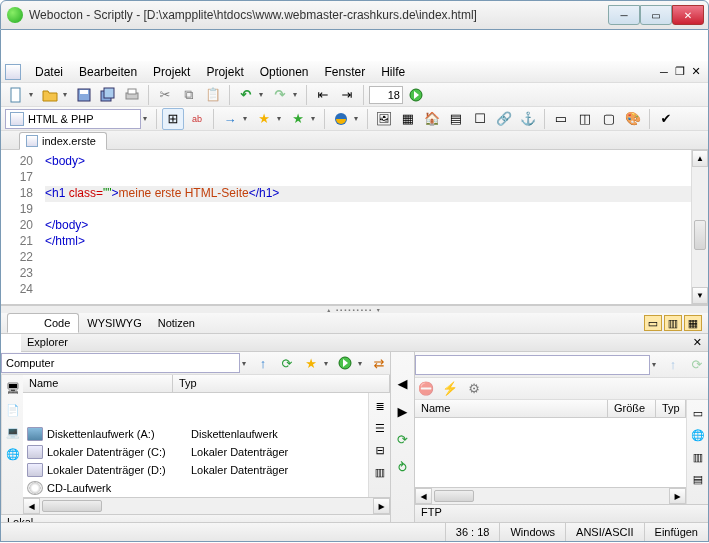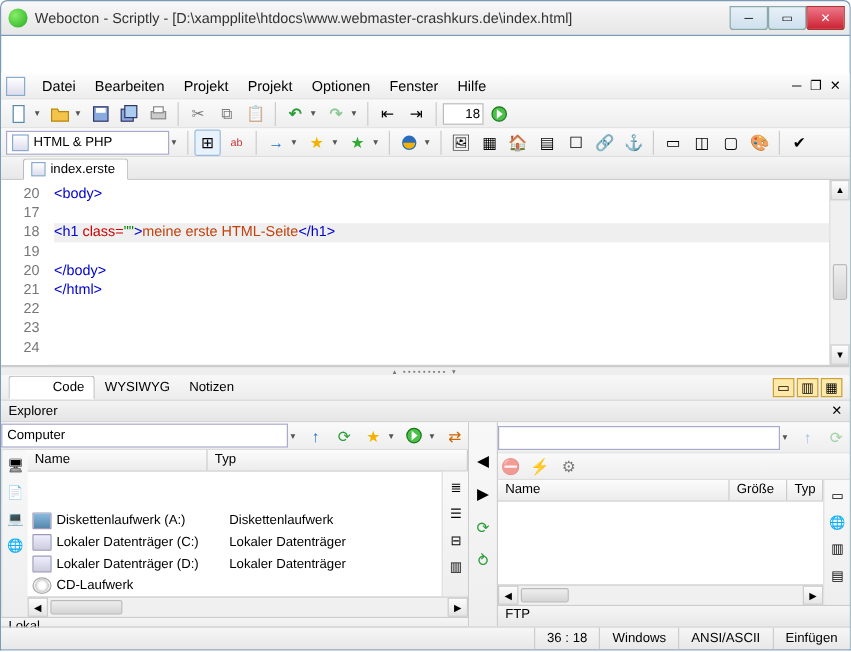--- a/index.html
+++ b/index.html
@@ -57,21 +57,21 @@
 .grip { height: 8px; background: #eee; border-top: 1px solid #ccc; display:flex;align-items:center;justify-content:center;font-size:6px;color:#777;letter-spacing:2px;}
 
 
 .subtabs { height: 22px; background: linear-gradient(#f8f8f8,#ececec); border-bottom: 1px solid #ccc; display:flex; align-items:center; padding: 0 6px; font-size: 11px; }
 .subtabs .stab { padding: 3px 8px; cursor:pointer; }
 .subtabs .stab.active { background:#fff; border:1px solid #bbb; border-bottom:1px solid #fff; border-radius:3px 3px 0 0;padding-left:36px;}
 .subtabs .spacer { flex:1; }
 .subtabs .box { width:18px;height:16px;border:1px solid #caa13a;background:#ffe9a8;margin-left:2px; display:flex;align-items:center;justify-content:center;cursor:pointer;}
 
 
-.panelhdr { height: 18px; background: linear-gradient(#f3f3f3,#e5e5e5); border-bottom: 1px solid #ccc; font-size: 11px; padding: 2px 6px; display:flex; align-items:center;}
+.panelhdr { height: 18px; background: linear-gradient(#f3f3f3,#e5e5e5); border-bottom: 1px solid #ccc; font-size: 11px; padding: 2px 6px; display:flex; align-items:flex-start;margin-left:20px;}
 .panelhdr .spacer { flex:1;}
 .closex { cursor:pointer; font-size:11px;}
 
 .panels { display:flex; height: 170px; }
 .panel { display:flex; flex-direction:column; border-right: 1px solid #ccc; }
 .panel.left { width: 390px; }
 .panel.mid { width: 24px; align-items:center; padding-top: 20px; gap: 6px; background: linear-gradient(#f8f8f8,#eee);}
 .panel.right { flex:1; border-right:none;}
 
 .panel-tb { height: 26px; background: linear-gradient(#fafafa,#eee); border-bottom:1px solid #ddd; display:flex; align-items:center; gap:2px; padding: 0 0;}

